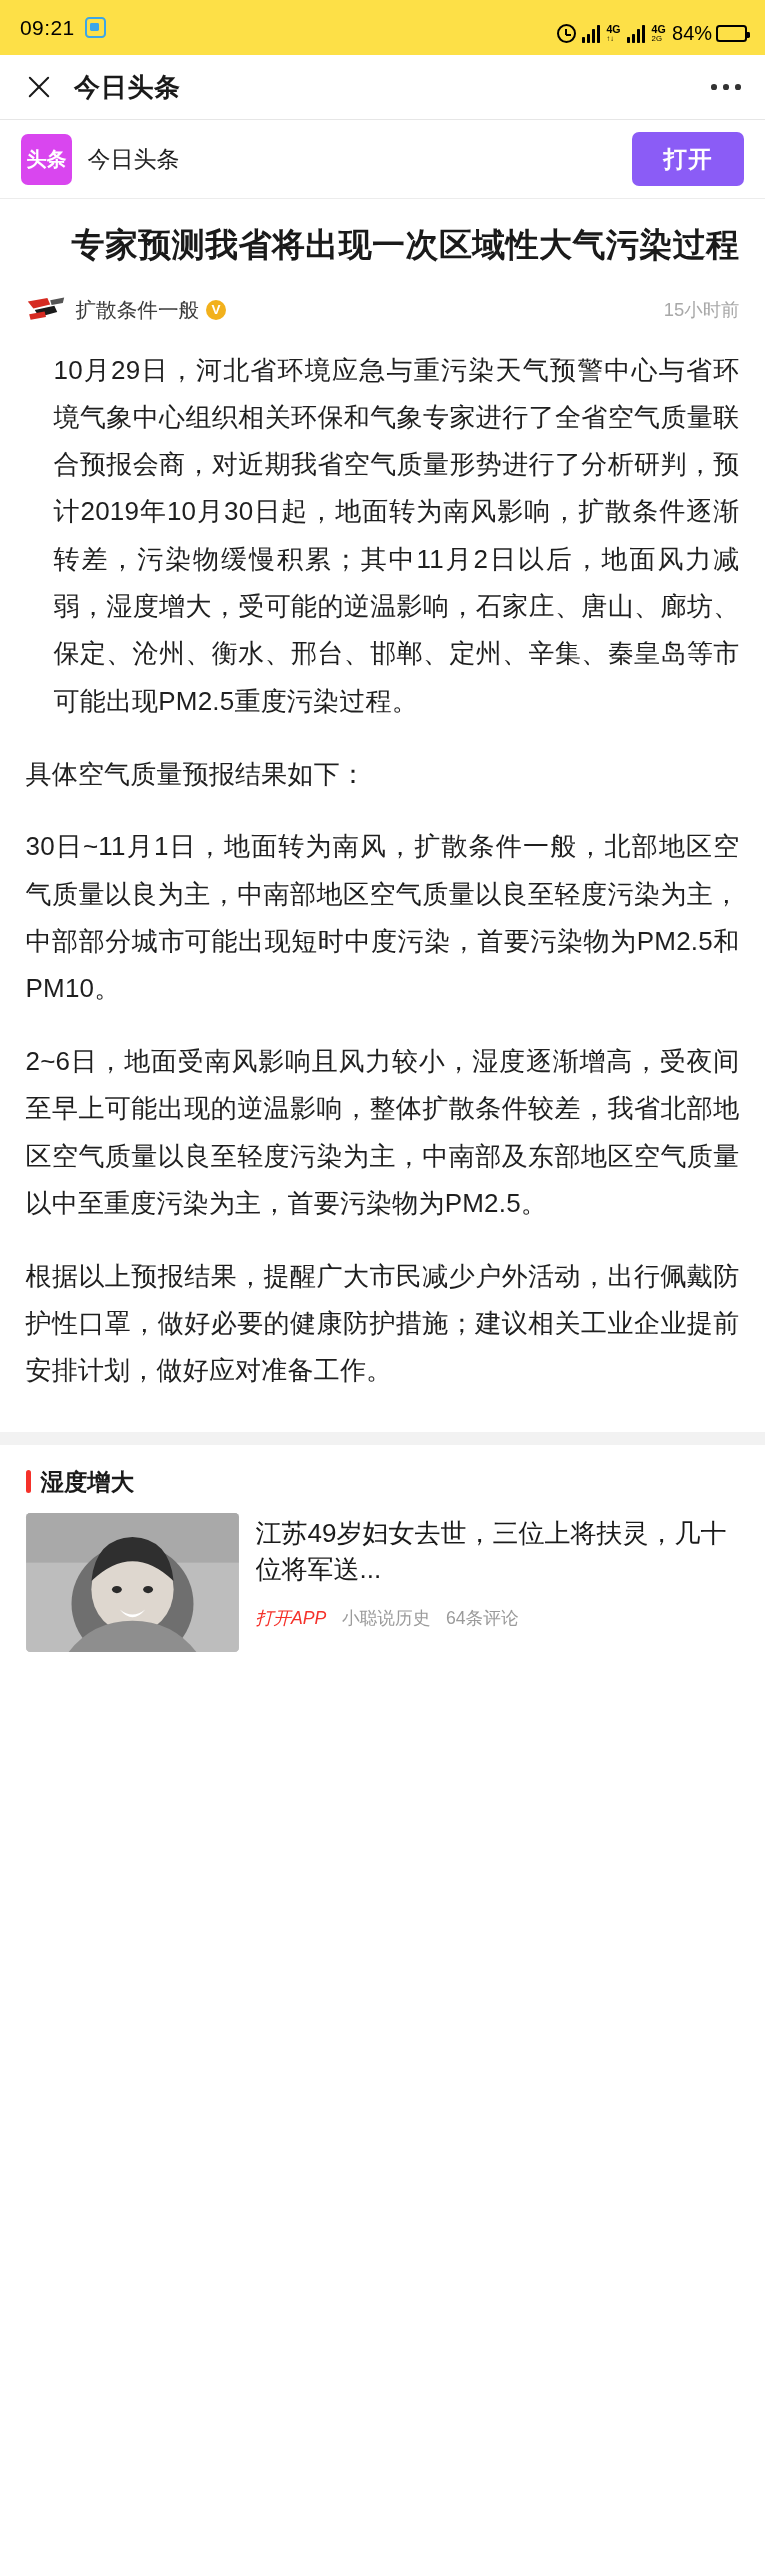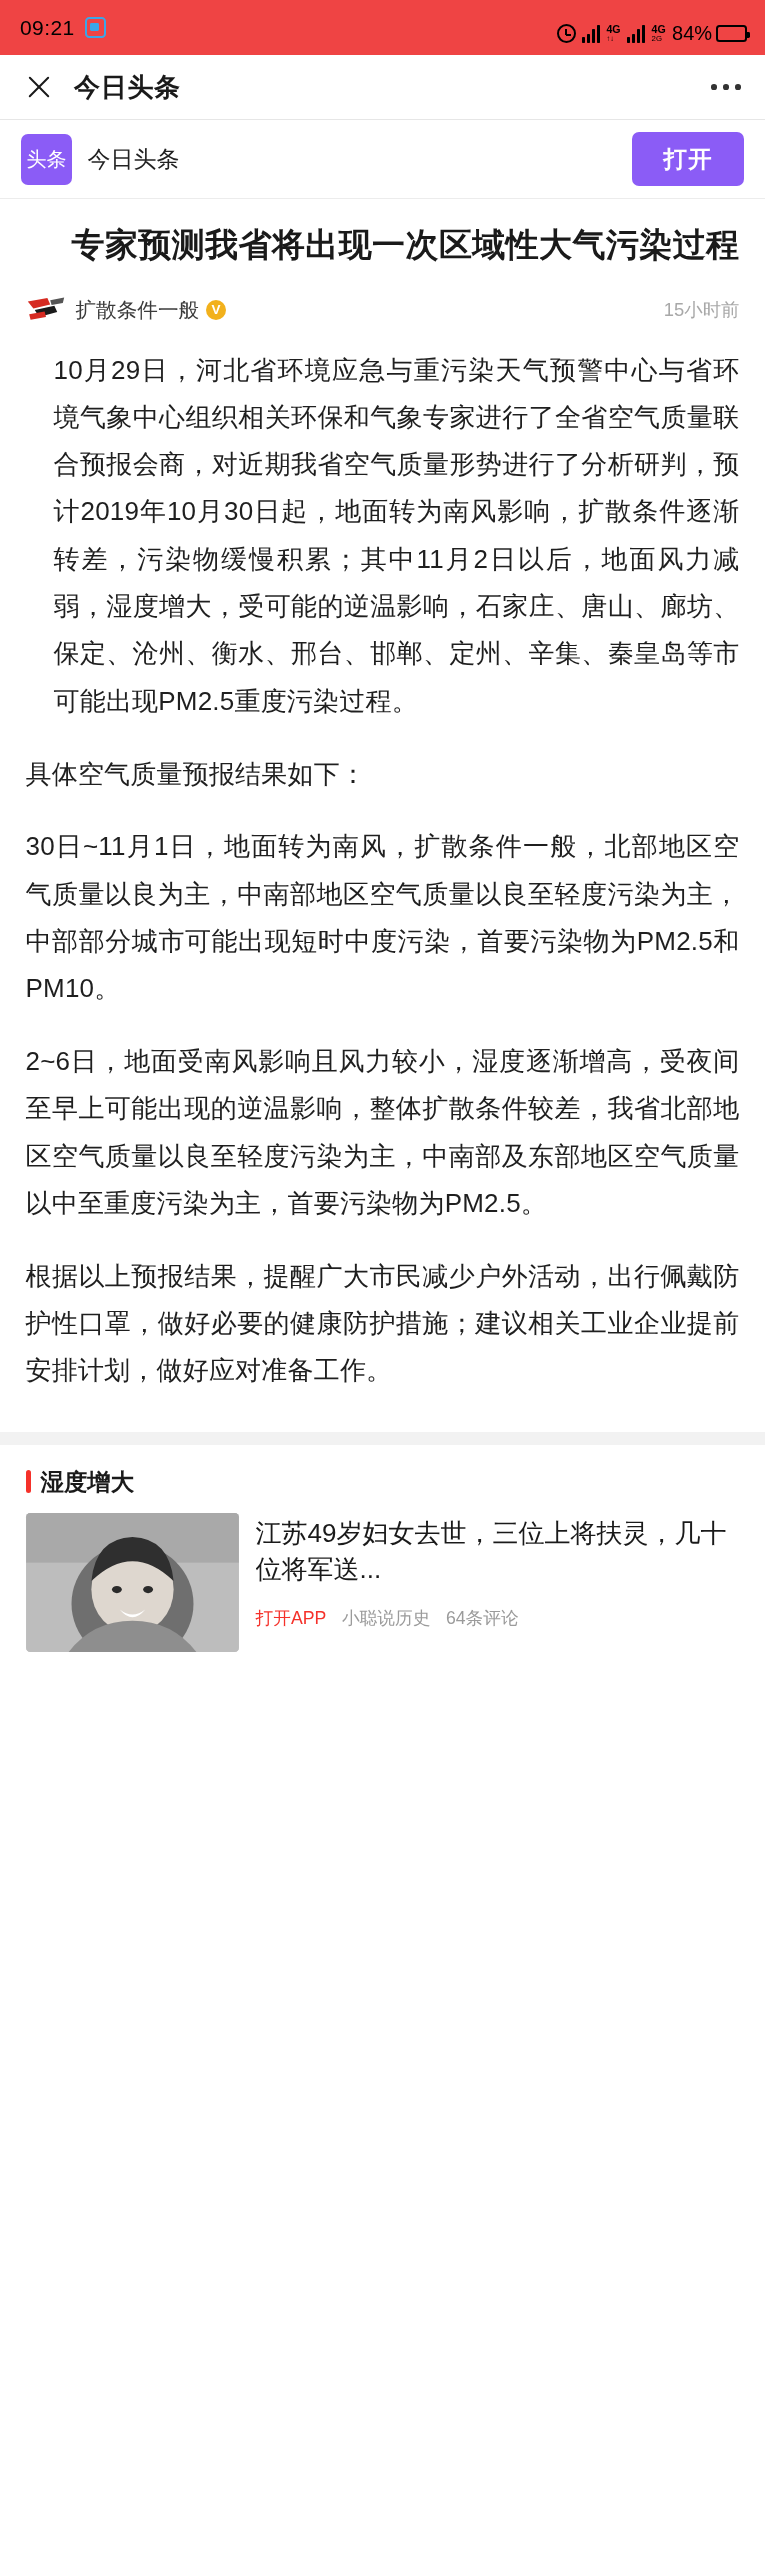--- a/index.html
+++ b/index.html
@@ -12,21 +12,21 @@
   }
   body { position: relative; overflow: hidden; }
 
   
   .statusbar {
     height: 55px;
     display: flex;
     align-items: center;
     justify-content: space-between;
     padding: 0 18.4px 0 20px;
-    background: #ef4444;
+    background: #fde047;
     color: #000000;
   }
   .sb-left { display: flex; align-items: center; gap: 10px; }
   .sb-clock { font-size: 21px; font-weight: 500; letter-spacing: 0.4px; }
   .sb-appicon {
     width: 21px; height: 21px; border: 2.1px solid #3ba6e8;
     border-radius: 4.3px; position: relative;
   }
   .sb-appicon::after {
     content: ""; position: absolute; left: 3.5px; top: 3.5px;
@@ -97,22 +97,22 @@
   
   .appbar {
     height: 79px;
     display: flex;
     align-items: center;
     padding: 0 21px;
     background: #fff;
     border-bottom: 0.7px solid #ececec;
   }
   .logo {
-    width: 51px; height: 51px; background:#8b5cf6; border-radius: 7px;
-    color:#fff; font-size:20px; font-weight:400; display:flex;
+    width: 51px; height: 51px; background:#d946ef; border-radius: 7px;
+    color:#fff; font-size:20px; font-weight:700; display:flex;
     align-items:center; justify-content:center; letter-spacing:0px;
     line-height:1.05; text-align:center; flex:none;
   }
   .app-name {
     margin-left: 15.6px; font-size: 23px; color:#222; font-weight:400;
   }
   .open-btn {
     margin-left: auto;
     background:#8b5cf6; color:#fff; font-size:23.4px; font-weight:700;
     border-radius: 7px; padding: 11.3px 31px; border:none;
@@ -169,21 +169,21 @@
   }
   .rec-body { flex:1; min-width:0; padding-top: 1.4px; }
   .rec-head {
     font-size: 26px; line-height: 1.4; color:#1a1a1a; font-weight:400;
     max-height: 74px; overflow:hidden;
   }
   .rec-meta {
     display:flex; align-items:center; gap:15.6px; margin-top: 18.4px;
     font-size: 17.7px; color:#9b9b9b;
   }
-  .rec-open { color:#f5312a; }
+  .rec-open { color:#f5312a;font-style:italic; }
 
   
   .bottom-cut { height: 18.4px; }
 </style>
 </head>
 <body>
 
 <div class="statusbar">
   <div class="sb-left">
     <span class="sb-clock">09:21</span>

